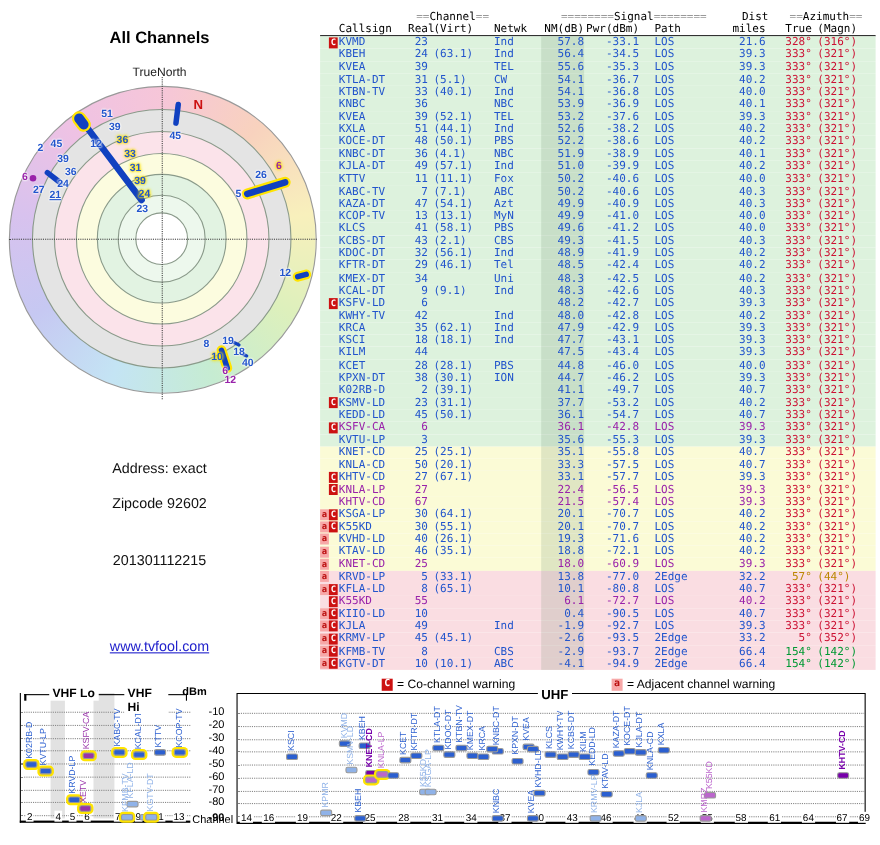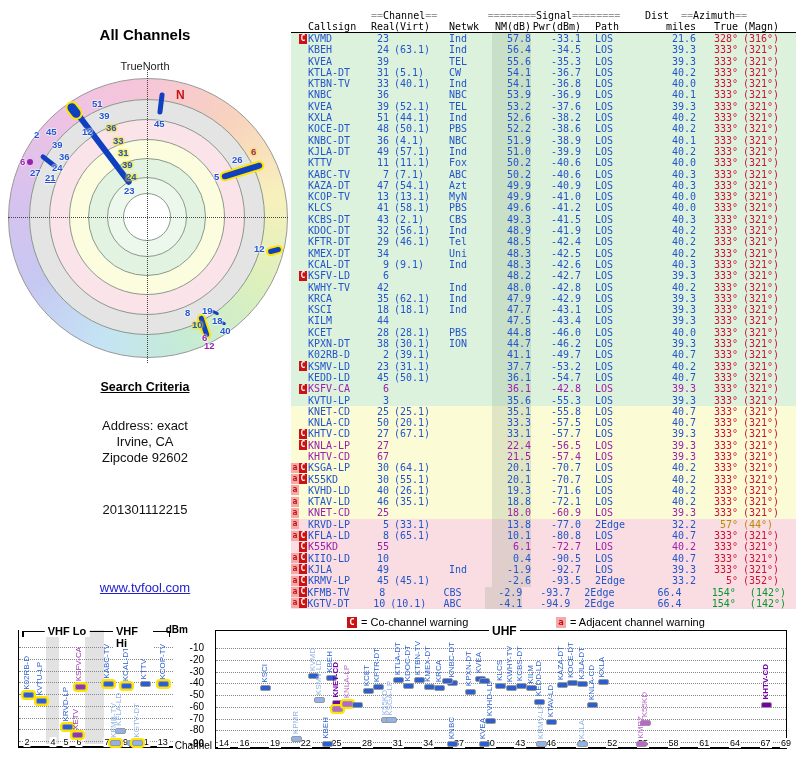--- a/index.html
+++ b/index.html
@@ -45,28 +45,28 @@
   .c-call{width:63px;}
   .c-real{width:18px;text-align:right;}
   .c-virt{width:47px;padding-left:5px;}
   .c-net{width:43px;padding-left:8px;}
   .c-nm{width:39px;text-align:right;}
   .c-pwr{width:50px;text-align:right;}
   .c-path{width:61px;padding-left:14px;}
   .c-mi{width:40px;text-align:right;}
   .c-true{width:42px;text-align:right;}
   .c-magn{width:48px;padding-left:5px;}
-  #hline1{display:flex;height:11px;}
+  #hline1{display:flex;height:11px;justify-content:space-between;}
   #hline2{display:flex;height:11px;border-bottom:1px solid #000;}
   .h-sp1{width:80px;} .h-chan{width:65px;text-align:center;} .h-net{width:43px;}
   .h-sig{width:150px;text-align:center;} .h-dist{width:40px;text-align:right;}
   .h-az{width:90px;text-align:center;}
   .row-g{background:#ddf2dd;} .row-y{background:#fbfbd6;} .row-p{background:#fadde2;}
   .tone-b{color:#2255cc;} .tone-v{color:#9922aa;}
-  .az-r{color:#cc1133;} .az-o{color:#bb8800;} .az-g{color:#009933;padding-left:14px;}
+  .az-r{color:#cc1133;} .az-o{color:#bb8800;} .az-g{color:#009933;}
   .nmband{background:rgba(120,150,120,0.20);}
   .fslot{width:8px;height:10px;margin-top:0.5px;font:bold 8px "DejaVu Sans Mono",monospace;
      text-align:center;line-height:10px;}
   .fa{background:#f7a8a8;color:#bb1111;} .fC{background:#cc1111;color:#fff;}
   
   .legend{position:absolute;top:616px;display:flex;align-items:center;gap:4px;
      font-size:11px;color:#000;}
   .lgbox{width:10px;height:11px;font:bold 9px "DejaVu Sans Mono",monospace;
      text-align:center;line-height:11px;}
   .chart{position:absolute;top:630px;height:116px;border-left:1px solid #000;
@@ -146,23 +146,21 @@
         <span class="rlab" style="left: 177px; top: 229px;">8</span>
         <span class="rlab" style="left: 194px; top: 227px;">19</span>
         <span class="rlab hl" style="left: 184px; top: 241px;">10</span>
         <span class="rlab" style="left: 204px; top: 237px;">18</span>
         <span class="rlab" style="left: 212px; top: 247px;">40</span>
         <span class="rlab v" style="left: 194px; top: 254px;">6</span>
         <span class="rlab v" style="left: 196px; top: 262px;">12</span>
       </div>
   </div>
 
-  <div id="scHead">Search Criteria</div>
   <div class="scLine" style="top:418px">Address: exact</div>
-  <div class="scLine" style="top:434px">Irvine, CA</div>
   <div class="scLine" style="top:450px">Zipcode 92602</div>
   <div class="scLine" style="top:502px">201301112215</div>
   <a id="link">www.tvfool.com</a>
 
   <div id="sigTable">
     <div id="hline1">
       <span class="h-sp1"></span>
       <span class="h-chan"><span class="hgray">==</span><span>Channel</span><span class="hgray">==</span></span>
       <span class="h-net"></span>
       <span class="h-sig"><span class="hgray">========</span><span>Signal</span><span class="hgray">========</span></span>

